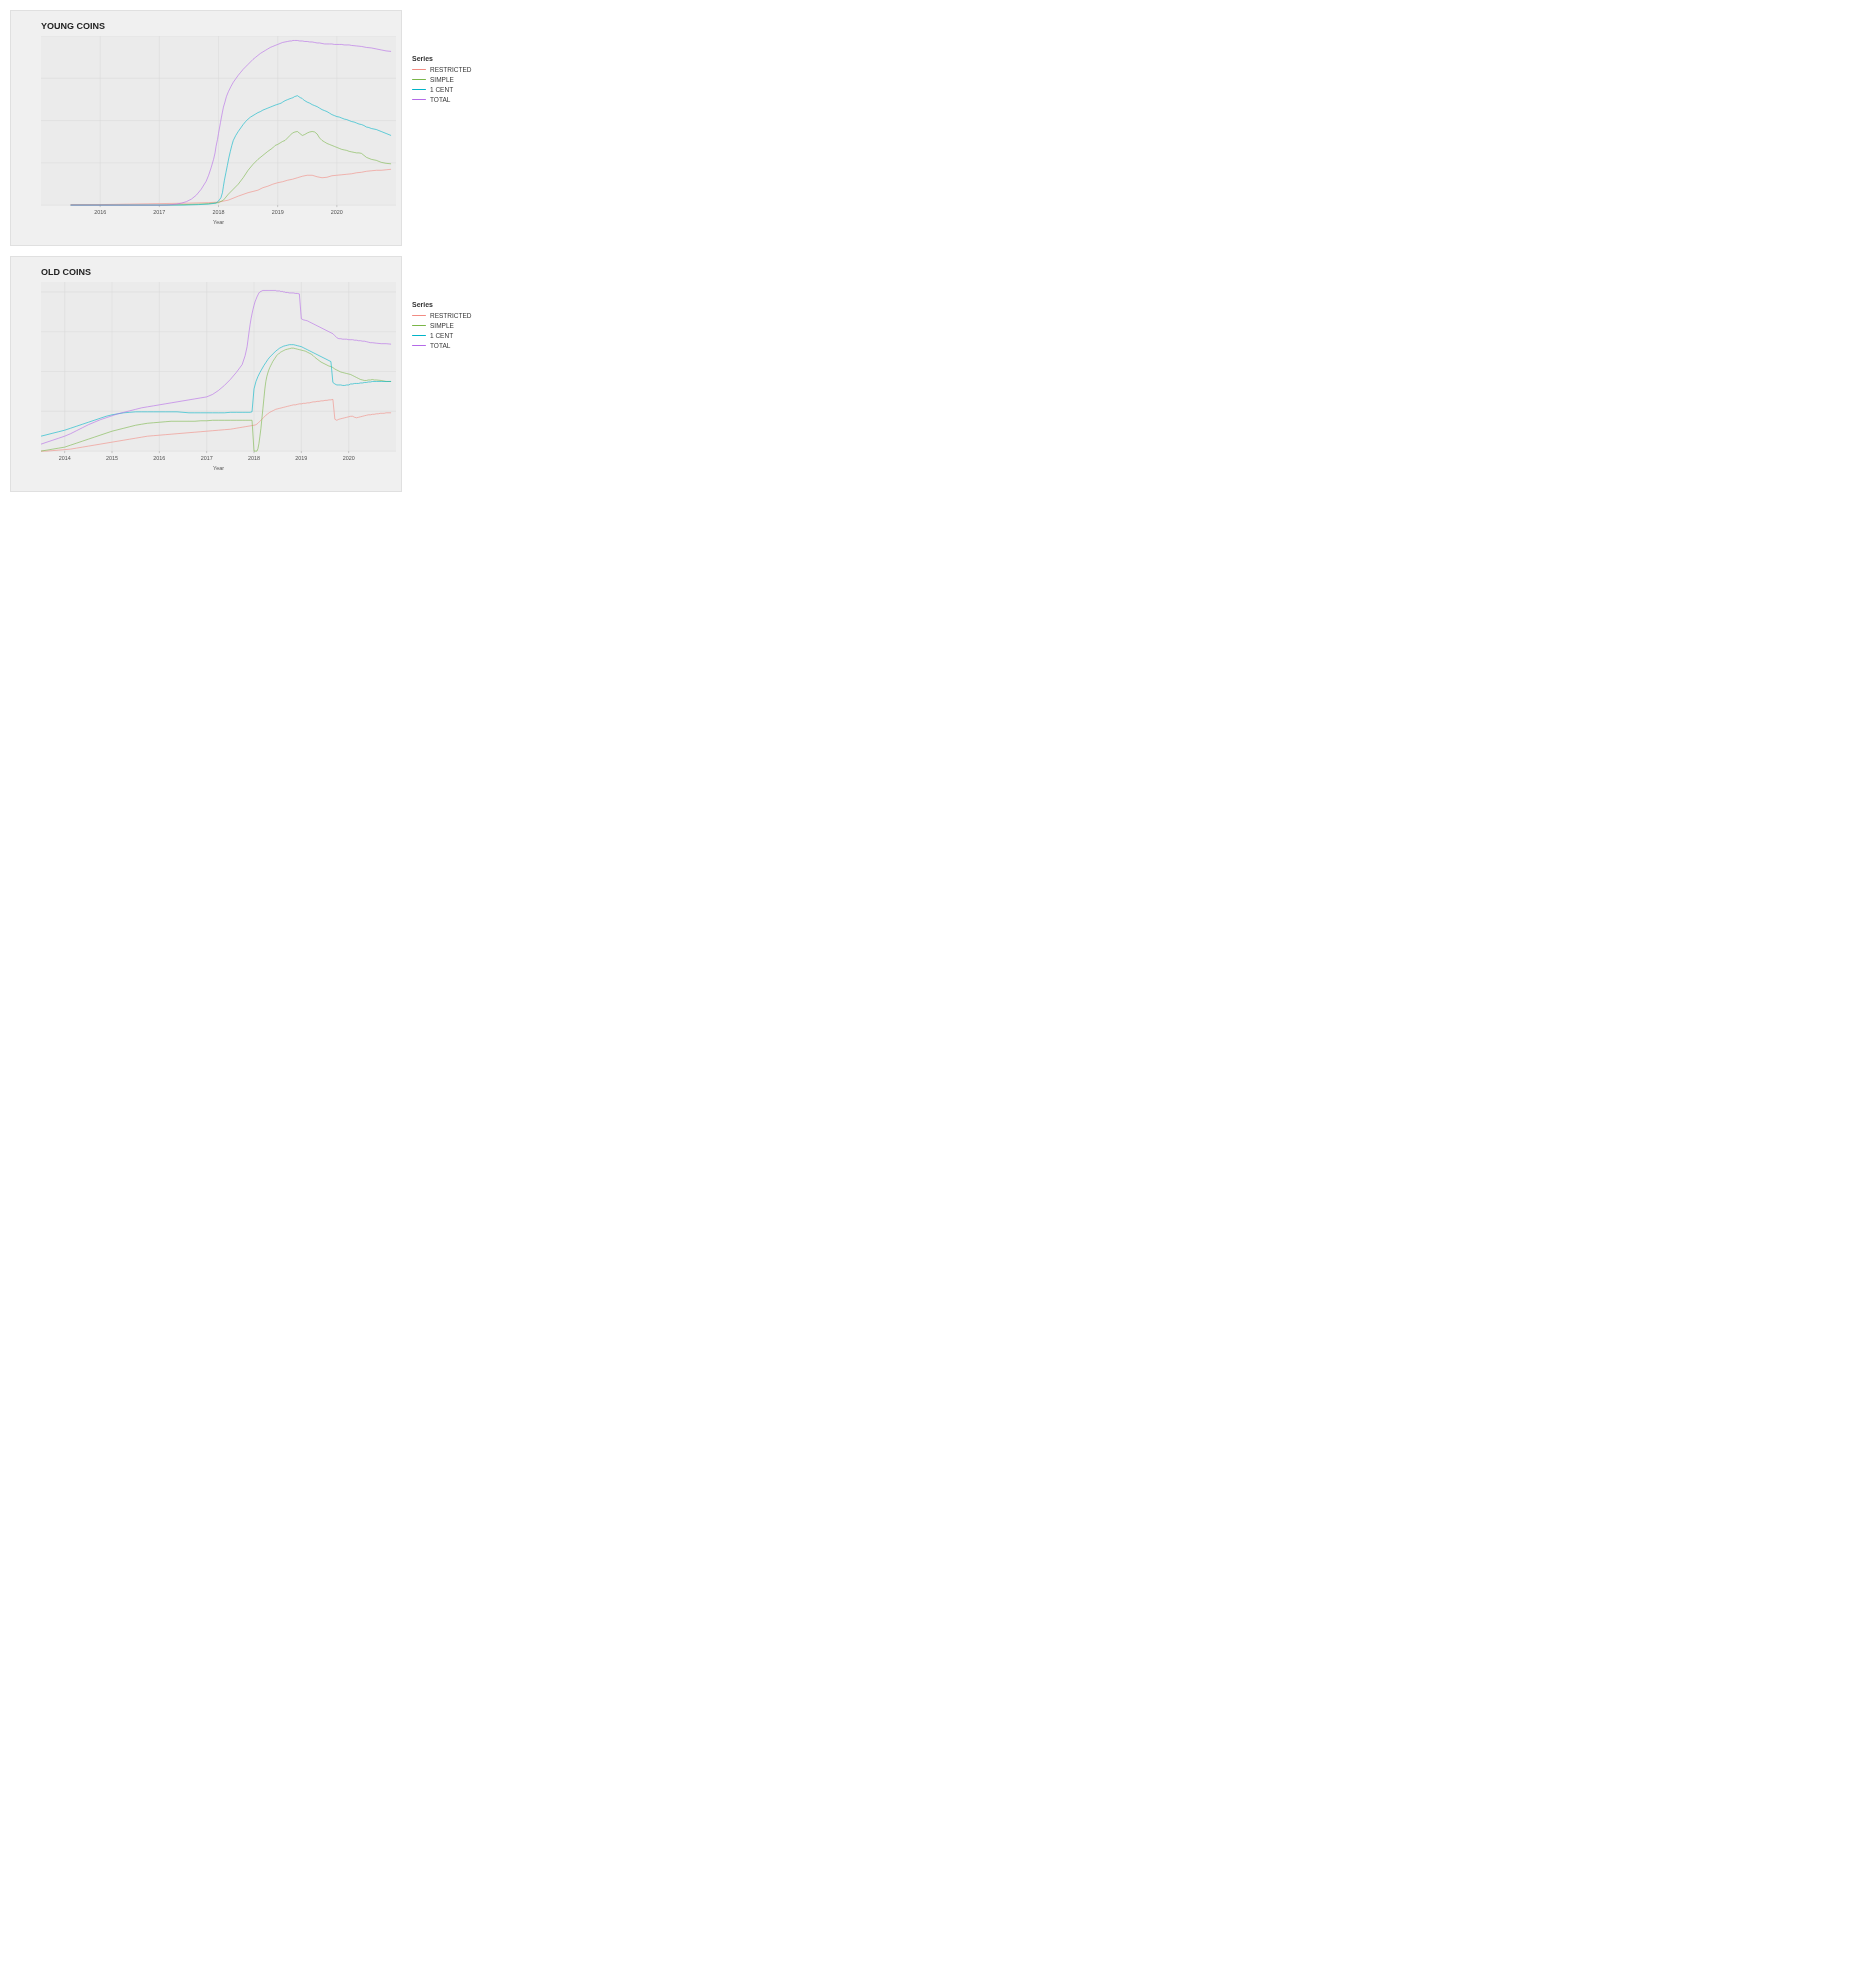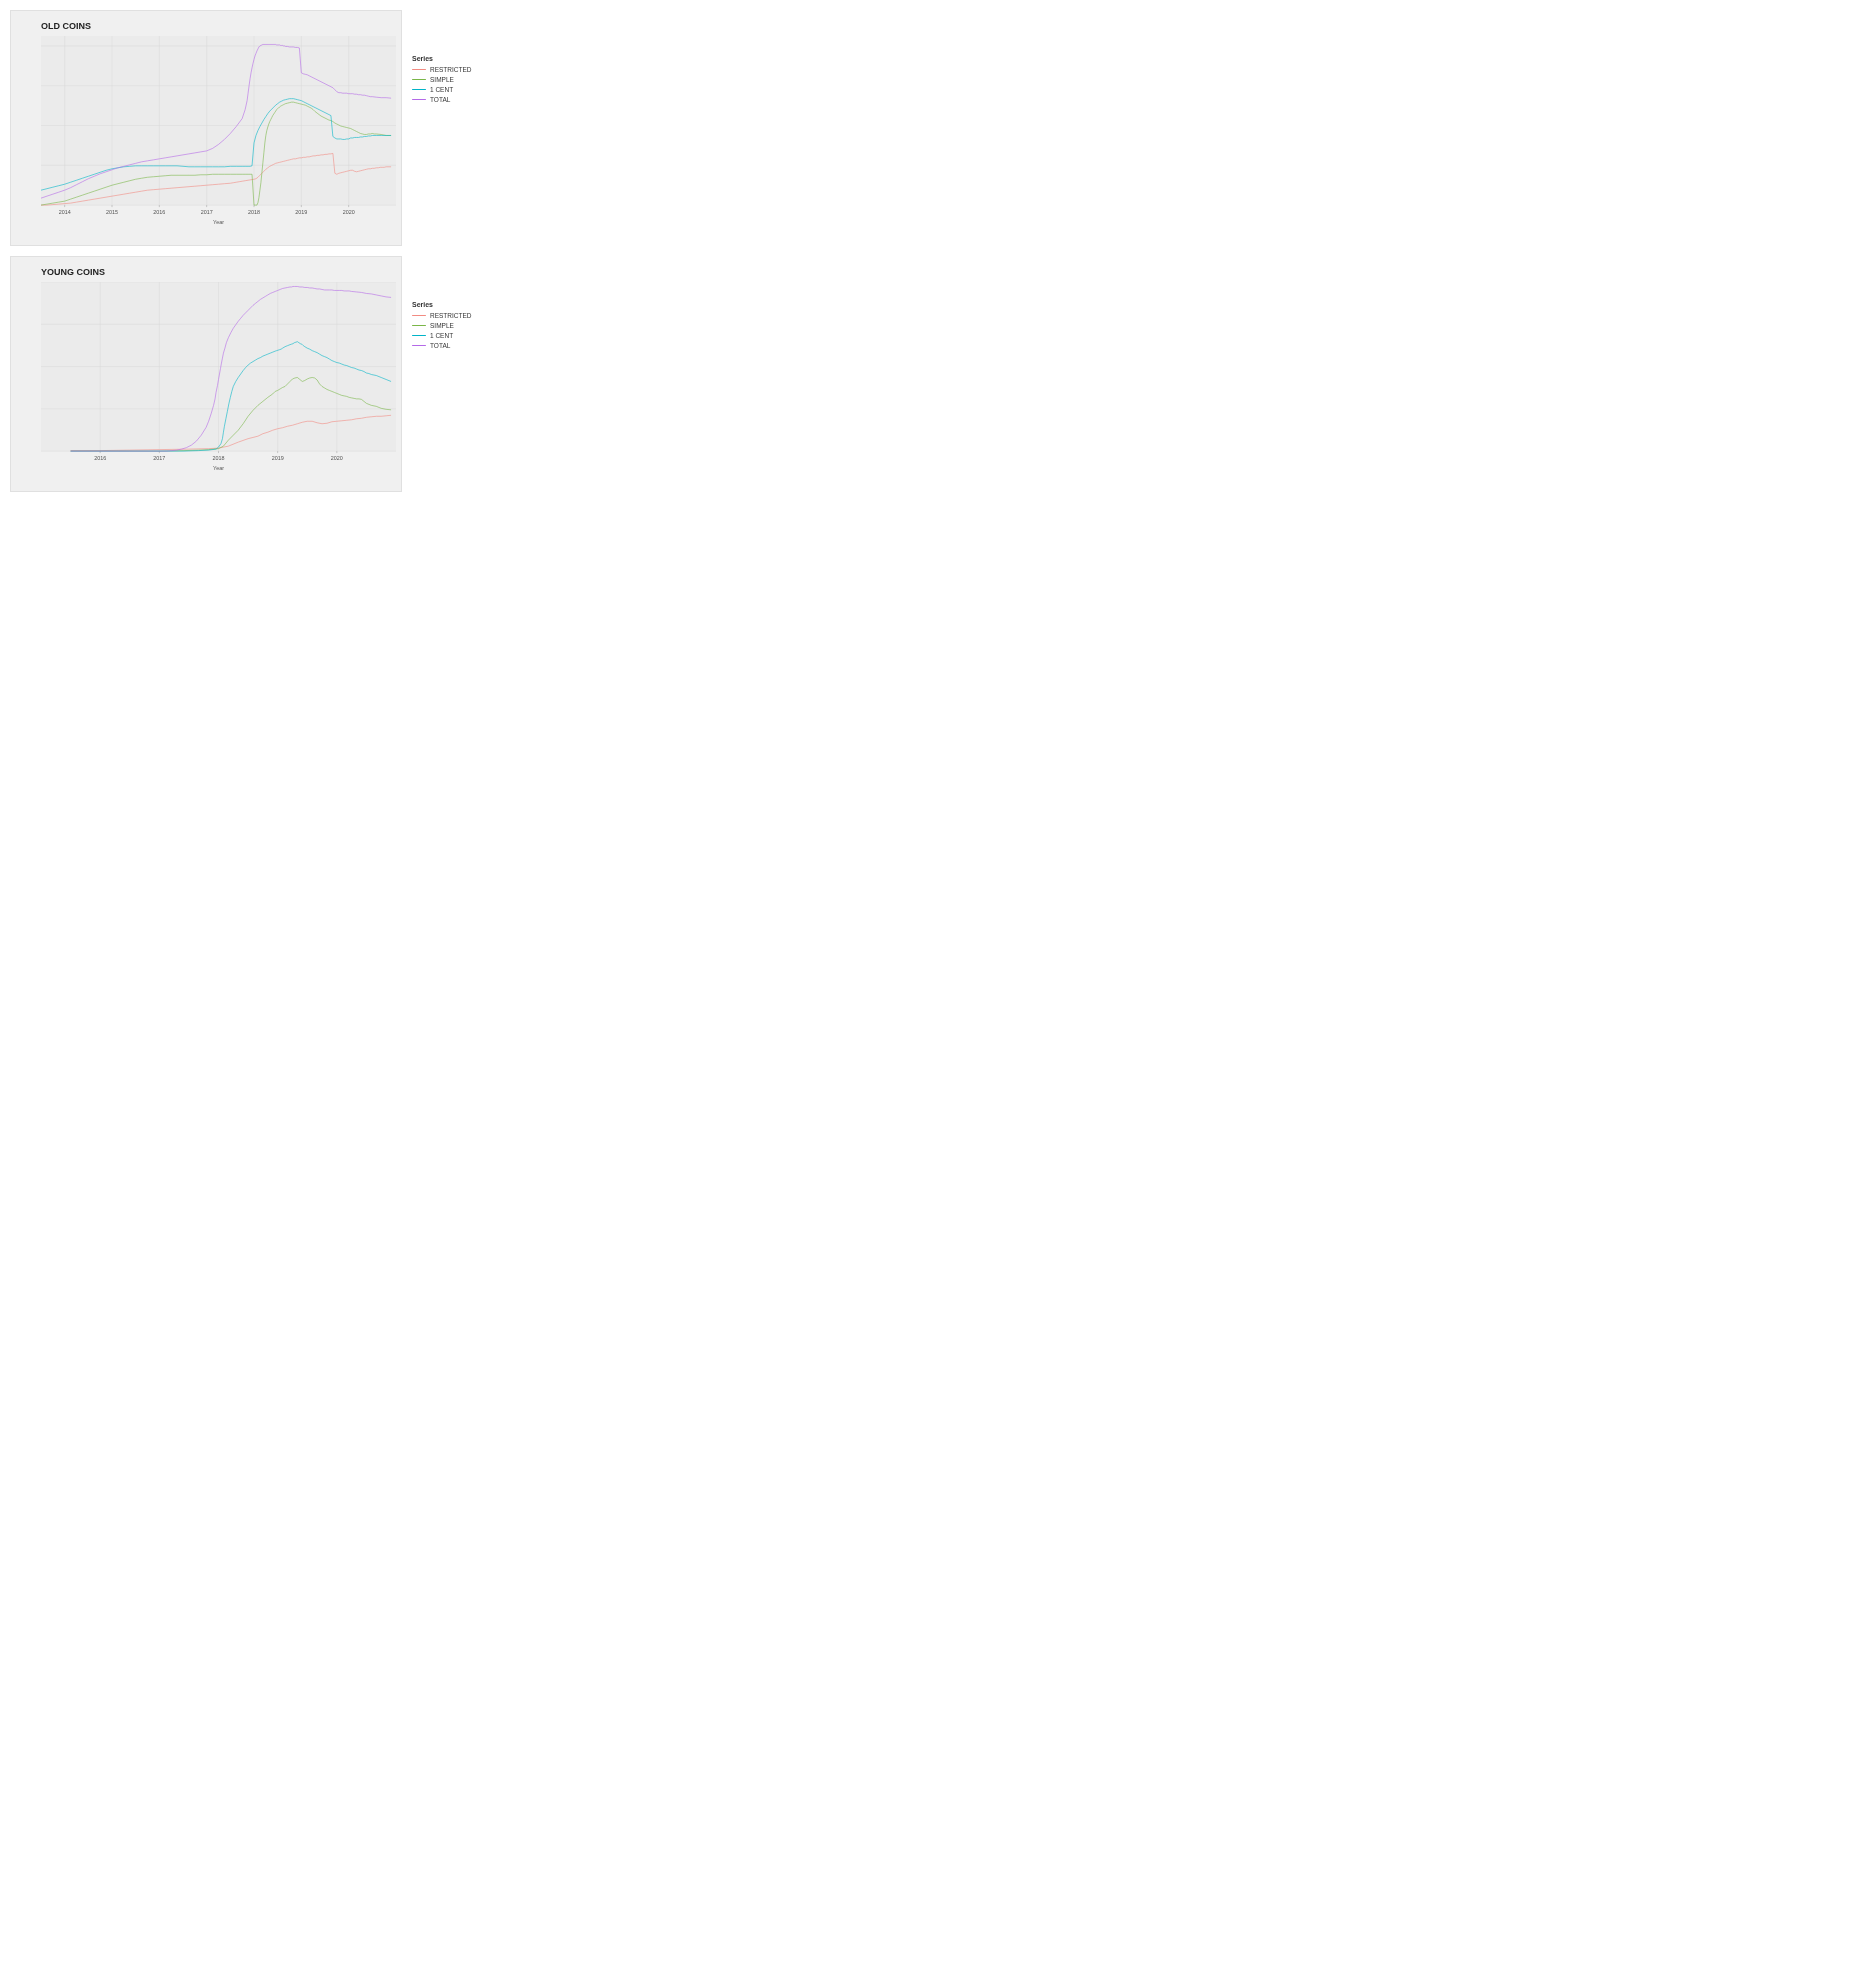--- a/index.html
+++ b/index.html
@@ -72,20 +72,382 @@
     }
     .chart-line {
       fill: none;
       stroke-width: 1.2;
     }
   </style>
 </head>
 <body>
 
 <div class="page-container">
+
+  <div class="chart-section">
+    <div class="chart-area">
+      <div class="chart-title">YOUNG COINS</div>
+      <div class="chart-svg-container">
+        <svg width="100%" height="100%" viewBox="0 0 720 380" preserveAspectRatio="none">
+
+          <rect x="0" y="0" width="720" height="340" fill="#ebebeb"></rect>
+
+          <line x1="0" y1="340" x2="720" y2="340" class="grid-line"></line>
+          <line x1="0" y1="255" x2="720" y2="255" class="grid-line"></line>
+          <line x1="0" y1="170" x2="720" y2="170" class="grid-line"></line>
+          <line x1="0" y1="85" x2="720" y2="85" class="grid-line"></line>
+          <line x1="0" y1="0" x2="720" y2="0" class="grid-line"></line>
+
+          <line x1="120" y1="0" x2="120" y2="340" class="grid-line"></line>
+          <line x1="240" y1="0" x2="240" y2="340" class="grid-line"></line>
+          <line x1="360" y1="0" x2="360" y2="340" class="grid-line"></line>
+          <line x1="480" y1="0" x2="480" y2="340" class="grid-line"></line>
+          <line x1="600" y1="0" x2="600" y2="340" class="grid-line"></line>
+
+          <text x="-5" y="343" text-anchor="end" class="axis-text" font-size="12">0</text>
+          <text x="-5" y="258" text-anchor="end" class="axis-text" font-size="12">250</text>
+          <text x="-5" y="173" text-anchor="end" class="axis-text" font-size="12">500</text>
+          <text x="-5" y="88" text-anchor="end" class="axis-text" font-size="12">750</text>
+          <text x="-5" y="3" text-anchor="end" class="axis-text" font-size="12">1000</text>
+
+          <text x="120" y="358" text-anchor="middle" class="axis-text" font-size="12">2016</text>
+          <text x="240" y="358" text-anchor="middle" class="axis-text" font-size="12">2017</text>
+          <text x="360" y="358" text-anchor="middle" class="axis-text" font-size="12">2018</text>
+          <text x="480" y="358" text-anchor="middle" class="axis-text" font-size="12">2019</text>
+          <text x="600" y="358" text-anchor="middle" class="axis-text" font-size="12">2020</text>
+
+          <text x="360" y="378" text-anchor="middle" class="axis-text" font-size="13">Year</text>
+
+          <line x1="120" y1="340" x2="120" y2="344" stroke="#999" stroke-width="1"></line>
+          <line x1="240" y1="340" x2="240" y2="344" stroke="#999" stroke-width="1"></line>
+          <line x1="360" y1="340" x2="360" y2="344" stroke="#999" stroke-width="1"></line>
+          <line x1="480" y1="340" x2="480" y2="344" stroke="#999" stroke-width="1"></line>
+          <line x1="600" y1="340" x2="600" y2="344" stroke="#999" stroke-width="1"></line>
+
+          <line x1="0" y1="340" x2="-4" y2="340" stroke="#999" stroke-width="1"></line>
+          <line x1="0" y1="255" x2="-4" y2="255" stroke="#999" stroke-width="1"></line>
+          <line x1="0" y1="170" x2="-4" y2="170" stroke="#999" stroke-width="1"></line>
+          <line x1="0" y1="85" x2="-4" y2="85" stroke="#999" stroke-width="1"></line>
+          <line x1="0" y1="0" x2="-4" y2="0" stroke="#999" stroke-width="1"></line>
+
+          <polyline class="chart-line" stroke="#f28b82" stroke-width="1.3" points="
+            60,339
+            120,339
+            180,338
+            240,337
+            300,336
+            340,335
+            360,334
+            380,330
+            400,322
+            420,315
+            440,310
+            450,305
+            460,302
+            470,298
+            480,295
+            490,293
+            500,290
+            510,288
+            520,285
+            530,282
+            540,280
+            550,280
+            560,283
+            570,285
+            580,284
+            590,281
+            600,280
+            610,279
+            620,278
+            630,277
+            640,275
+            650,274
+            660,272
+            670,271
+            680,270
+            690,270
+            700,269
+            710,268
+          "></polyline>
+
+          <polyline class="chart-line" stroke="#7ab648" stroke-width="1.3" points="
+            60,340
+            120,340
+            180,340
+            240,340
+            290,339
+            320,338
+            340,337
+            360,335
+            370,330
+            380,318
+            390,308
+            400,298
+            410,285
+            420,270
+            430,258
+            440,248
+            450,240
+            460,232
+            470,225
+            475,220
+            480,218
+            485,215
+            490,212
+            495,210
+            500,205
+            505,200
+            510,195
+            515,193
+            520,192
+            525,196
+            530,200
+            535,198
+            540,195
+            545,193
+            550,192
+            555,193
+            560,197
+            565,205
+            570,210
+            575,213
+            580,216
+            585,218
+            590,220
+            595,222
+            600,224
+            605,226
+            610,228
+            615,229
+            620,230
+            625,232
+            630,233
+            635,234
+            640,235
+            645,235
+            650,236
+            660,244
+            670,248
+            680,250
+            690,254
+            700,256
+            710,257
+          "></polyline>
+
+          <polyline class="chart-line" stroke="#00b4c8" stroke-width="1.3" points="
+            60,340
+            120,340
+            180,340
+            240,340
+            290,340
+            320,339
+            340,338
+            355,336
+            360,332
+            365,325
+            368,315
+            370,302
+            372,290
+            375,275
+            378,260
+            381,245
+            384,232
+            387,220
+            390,210
+            395,200
+            400,192
+            405,185
+            410,178
+            415,172
+            420,167
+            425,163
+            430,160
+            435,157
+            440,154
+            445,152
+            450,149
+            455,147
+            460,145
+            465,143
+            470,141
+            475,139
+            478,138
+            481,137
+            484,136
+            487,135
+            490,133
+            495,130
+            500,128
+            505,126
+            508,125
+            511,124
+            514,122
+            517,121
+            520,120
+            523,122
+            526,124
+            529,125
+            532,128
+            535,130
+            540,133
+            545,135
+            550,138
+            555,140
+            560,142
+            565,145
+            570,148
+            575,150
+            580,152
+            585,155
+            590,158
+            595,160
+            600,162
+            605,163
+            610,165
+            615,167
+            620,168
+            625,170
+            630,172
+            635,173
+            640,175
+            645,177
+            650,178
+            655,180
+            660,183
+            665,184
+            670,186
+            680,188
+            690,192
+            700,196
+            710,200
+          "></polyline>
+
+          <polyline class="chart-line" stroke="#b469e8" stroke-width="1.5" points="
+            60,340
+            80,340
+            100,340
+            120,340
+            140,340
+            160,340
+            180,340
+            200,340
+            220,340
+            240,340
+            255,340
+            265,339
+            275,338
+            285,336
+            295,333
+            305,328
+            315,320
+            325,308
+            335,292
+            340,280
+            345,265
+            350,248
+            353,235
+            355,222
+            358,208
+            360,196
+            362,185
+            364,174
+            366,163
+            368,153
+            370,143
+            373,133
+            376,122
+            380,112
+            385,102
+            390,93
+            395,86
+            400,79
+            405,73
+            410,67
+            415,62
+            420,57
+            425,52
+            430,47
+            435,43
+            440,39
+            445,35
+            450,32
+            455,29
+            460,26
+            465,23
+            470,21
+            475,19
+            480,17
+            485,15
+            490,13
+            495,12
+            500,11
+            505,10
+            508,10
+            511,9
+            514,9
+            517,9
+            520,9
+            525,10
+            530,10
+            535,11
+            540,11
+            545,12
+            550,12
+            555,13
+            560,14
+            565,14
+            570,15
+            575,16
+            580,16
+            585,16
+            590,16
+            595,17
+            600,17
+            605,17
+            610,17
+            615,18
+            620,18
+            625,18
+            630,19
+            640,20
+            650,21
+            660,23
+            670,24
+            680,26
+            690,28
+            700,30
+            710,31
+          "></polyline>
+
+        </svg>
+      </div>
+    </div>
+    <div class="legend-area">
+      <div style="margin-top: 40px;">
+        <div class="legend-title">Series</div>
+        <div class="legend-item">
+          <div class="legend-line" style="background:#f28b82;"></div>
+          <span>RESTRICTED</span>
+        </div>
+        <div class="legend-item">
+          <div class="legend-line" style="background:#7ab648;"></div>
+          <span>SIMPLE</span>
+        </div>
+        <div class="legend-item">
+          <div class="legend-line" style="background:#00b4c8;"></div>
+          <span>1 CENT</span>
+        </div>
+        <div class="legend-item">
+          <div class="legend-line" style="background:#b469e8;"></div>
+          <span>TOTAL</span>
+        </div>
+      </div>
+    </div>
+  </div>
 
   <div class="chart-section">
     <div class="chart-area">
       <div class="chart-title">OLD COINS</div>
       <div class="chart-svg-container">
         <svg width="100%" height="100%" viewBox="0 0 720 380" preserveAspectRatio="none">
 
           <rect x="0" y="0" width="720" height="340" fill="#ebebeb"></rect>
 
           <line x1="0" y1="340" x2="720" y2="340" class="grid-line"></line>
@@ -620,376 +982,14 @@
           <span>1 CENT</span>
         </div>
         <div class="legend-item">
           <div class="legend-line" style="background:#b469e8;"></div>
           <span>TOTAL</span>
         </div>
       </div>
     </div>
   </div>
 
-  <div class="chart-section">
-    <div class="chart-area">
-      <div class="chart-title">YOUNG COINS</div>
-      <div class="chart-svg-container">
-        <svg width="100%" height="100%" viewBox="0 0 720 380" preserveAspectRatio="none">
-
-          <rect x="0" y="0" width="720" height="340" fill="#ebebeb"></rect>
-
-          <line x1="0" y1="340" x2="720" y2="340" class="grid-line"></line>
-          <line x1="0" y1="255" x2="720" y2="255" class="grid-line"></line>
-          <line x1="0" y1="170" x2="720" y2="170" class="grid-line"></line>
-          <line x1="0" y1="85" x2="720" y2="85" class="grid-line"></line>
-          <line x1="0" y1="0" x2="720" y2="0" class="grid-line"></line>
-
-          <line x1="120" y1="0" x2="120" y2="340" class="grid-line"></line>
-          <line x1="240" y1="0" x2="240" y2="340" class="grid-line"></line>
-          <line x1="360" y1="0" x2="360" y2="340" class="grid-line"></line>
-          <line x1="480" y1="0" x2="480" y2="340" class="grid-line"></line>
-          <line x1="600" y1="0" x2="600" y2="340" class="grid-line"></line>
-
-          <text x="-5" y="343" text-anchor="end" class="axis-text" font-size="12">0</text>
-          <text x="-5" y="258" text-anchor="end" class="axis-text" font-size="12">250</text>
-          <text x="-5" y="173" text-anchor="end" class="axis-text" font-size="12">500</text>
-          <text x="-5" y="88" text-anchor="end" class="axis-text" font-size="12">750</text>
-          <text x="-5" y="3" text-anchor="end" class="axis-text" font-size="12">1000</text>
-
-          <text x="120" y="358" text-anchor="middle" class="axis-text" font-size="12">2016</text>
-          <text x="240" y="358" text-anchor="middle" class="axis-text" font-size="12">2017</text>
-          <text x="360" y="358" text-anchor="middle" class="axis-text" font-size="12">2018</text>
-          <text x="480" y="358" text-anchor="middle" class="axis-text" font-size="12">2019</text>
-          <text x="600" y="358" text-anchor="middle" class="axis-text" font-size="12">2020</text>
-
-          <text x="360" y="378" text-anchor="middle" class="axis-text" font-size="13">Year</text>
-
-          <line x1="120" y1="340" x2="120" y2="344" stroke="#999" stroke-width="1"></line>
-          <line x1="240" y1="340" x2="240" y2="344" stroke="#999" stroke-width="1"></line>
-          <line x1="360" y1="340" x2="360" y2="344" stroke="#999" stroke-width="1"></line>
-          <line x1="480" y1="340" x2="480" y2="344" stroke="#999" stroke-width="1"></line>
-          <line x1="600" y1="340" x2="600" y2="344" stroke="#999" stroke-width="1"></line>
-
-          <line x1="0" y1="340" x2="-4" y2="340" stroke="#999" stroke-width="1"></line>
-          <line x1="0" y1="255" x2="-4" y2="255" stroke="#999" stroke-width="1"></line>
-          <line x1="0" y1="170" x2="-4" y2="170" stroke="#999" stroke-width="1"></line>
-          <line x1="0" y1="85" x2="-4" y2="85" stroke="#999" stroke-width="1"></line>
-          <line x1="0" y1="0" x2="-4" y2="0" stroke="#999" stroke-width="1"></line>
-
-          <polyline class="chart-line" stroke="#f28b82" stroke-width="1.3" points="
-            60,339
-            120,339
-            180,338
-            240,337
-            300,336
-            340,335
-            360,334
-            380,330
-            400,322
-            420,315
-            440,310
-            450,305
-            460,302
-            470,298
-            480,295
-            490,293
-            500,290
-            510,288
-            520,285
-            530,282
-            540,280
-            550,280
-            560,283
-            570,285
-            580,284
-            590,281
-            600,280
-            610,279
-            620,278
-            630,277
-            640,275
-            650,274
-            660,272
-            670,271
-            680,270
-            690,270
-            700,269
-            710,268
-          "></polyline>
-
-          <polyline class="chart-line" stroke="#7ab648" stroke-width="1.3" points="
-            60,340
-            120,340
-            180,340
-            240,340
-            290,339
-            320,338
-            340,337
-            360,335
-            370,330
-            380,318
-            390,308
-            400,298
-            410,285
-            420,270
-            430,258
-            440,248
-            450,240
-            460,232
-            470,225
-            475,220
-            480,218
-            485,215
-            490,212
-            495,210
-            500,205
-            505,200
-            510,195
-            515,193
-            520,192
-            525,196
-            530,200
-            535,198
-            540,195
-            545,193
-            550,192
-            555,193
-            560,197
-            565,205
-            570,210
-            575,213
-            580,216
-            585,218
-            590,220
-            595,222
-            600,224
-            605,226
-            610,228
-            615,229
-            620,230
-            625,232
-            630,233
-            635,234
-            640,235
-            645,235
-            650,236
-            660,244
-            670,248
-            680,250
-            690,254
-            700,256
-            710,257
-          "></polyline>
-
-          <polyline class="chart-line" stroke="#00b4c8" stroke-width="1.3" points="
-            60,340
-            120,340
-            180,340
-            240,340
-            290,340
-            320,339
-            340,338
-            355,336
-            360,332
-            365,325
-            368,315
-            370,302
-            372,290
-            375,275
-            378,260
-            381,245
-            384,232
-            387,220
-            390,210
-            395,200
-            400,192
-            405,185
-            410,178
-            415,172
-            420,167
-            425,163
-            430,160
-            435,157
-            440,154
-            445,152
-            450,149
-            455,147
-            460,145
-            465,143
-            470,141
-            475,139
-            478,138
-            481,137
-            484,136
-            487,135
-            490,133
-            495,130
-            500,128
-            505,126
-            508,125
-            511,124
-            514,122
-            517,121
-            520,120
-            523,122
-            526,124
-            529,125
-            532,128
-            535,130
-            540,133
-            545,135
-            550,138
-            555,140
-            560,142
-            565,145
-            570,148
-            575,150
-            580,152
-            585,155
-            590,158
-            595,160
-            600,162
-            605,163
-            610,165
-            615,167
-            620,168
-            625,170
-            630,172
-            635,173
-            640,175
-            645,177
-            650,178
-            655,180
-            660,183
-            665,184
-            670,186
-            680,188
-            690,192
-            700,196
-            710,200
-          "></polyline>
-
-          <polyline class="chart-line" stroke="#b469e8" stroke-width="1.5" points="
-            60,340
-            80,340
-            100,340
-            120,340
-            140,340
-            160,340
-            180,340
-            200,340
-            220,340
-            240,340
-            255,340
-            265,339
-            275,338
-            285,336
-            295,333
-            305,328
-            315,320
-            325,308
-            335,292
-            340,280
-            345,265
-            350,248
-            353,235
-            355,222
-            358,208
-            360,196
-            362,185
-            364,174
-            366,163
-            368,153
-            370,143
-            373,133
-            376,122
-            380,112
-            385,102
-            390,93
-            395,86
-            400,79
-            405,73
-            410,67
-            415,62
-            420,57
-            425,52
-            430,47
-            435,43
-            440,39
-            445,35
-            450,32
-            455,29
-            460,26
-            465,23
-            470,21
-            475,19
-            480,17
-            485,15
-            490,13
-            495,12
-            500,11
-            505,10
-            508,10
-            511,9
-            514,9
-            517,9
-            520,9
-            525,10
-            530,10
-            535,11
-            540,11
-            545,12
-            550,12
-            555,13
-            560,14
-            565,14
-            570,15
-            575,16
-            580,16
-            585,16
-            590,16
-            595,17
-            600,17
-            605,17
-            610,17
-            615,18
-            620,18
-            625,18
-            630,19
-            640,20
-            650,21
-            660,23
-            670,24
-            680,26
-            690,28
-            700,30
-            710,31
-          "></polyline>
-
-        </svg>
-      </div>
-    </div>
-    <div class="legend-area">
-      <div style="margin-top: 40px;">
-        <div class="legend-title">Series</div>
-        <div class="legend-item">
-          <div class="legend-line" style="background:#f28b82;"></div>
-          <span>RESTRICTED</span>
-        </div>
-        <div class="legend-item">
-          <div class="legend-line" style="background:#7ab648;"></div>
-          <span>SIMPLE</span>
-        </div>
-        <div class="legend-item">
-          <div class="legend-line" style="background:#00b4c8;"></div>
-          <span>1 CENT</span>
-        </div>
-        <div class="legend-item">
-          <div class="legend-line" style="background:#b469e8;"></div>
-          <span>TOTAL</span>
-        </div>
-      </div>
-    </div>
-  </div>
-
 </div>
 
 
 </body></html>

